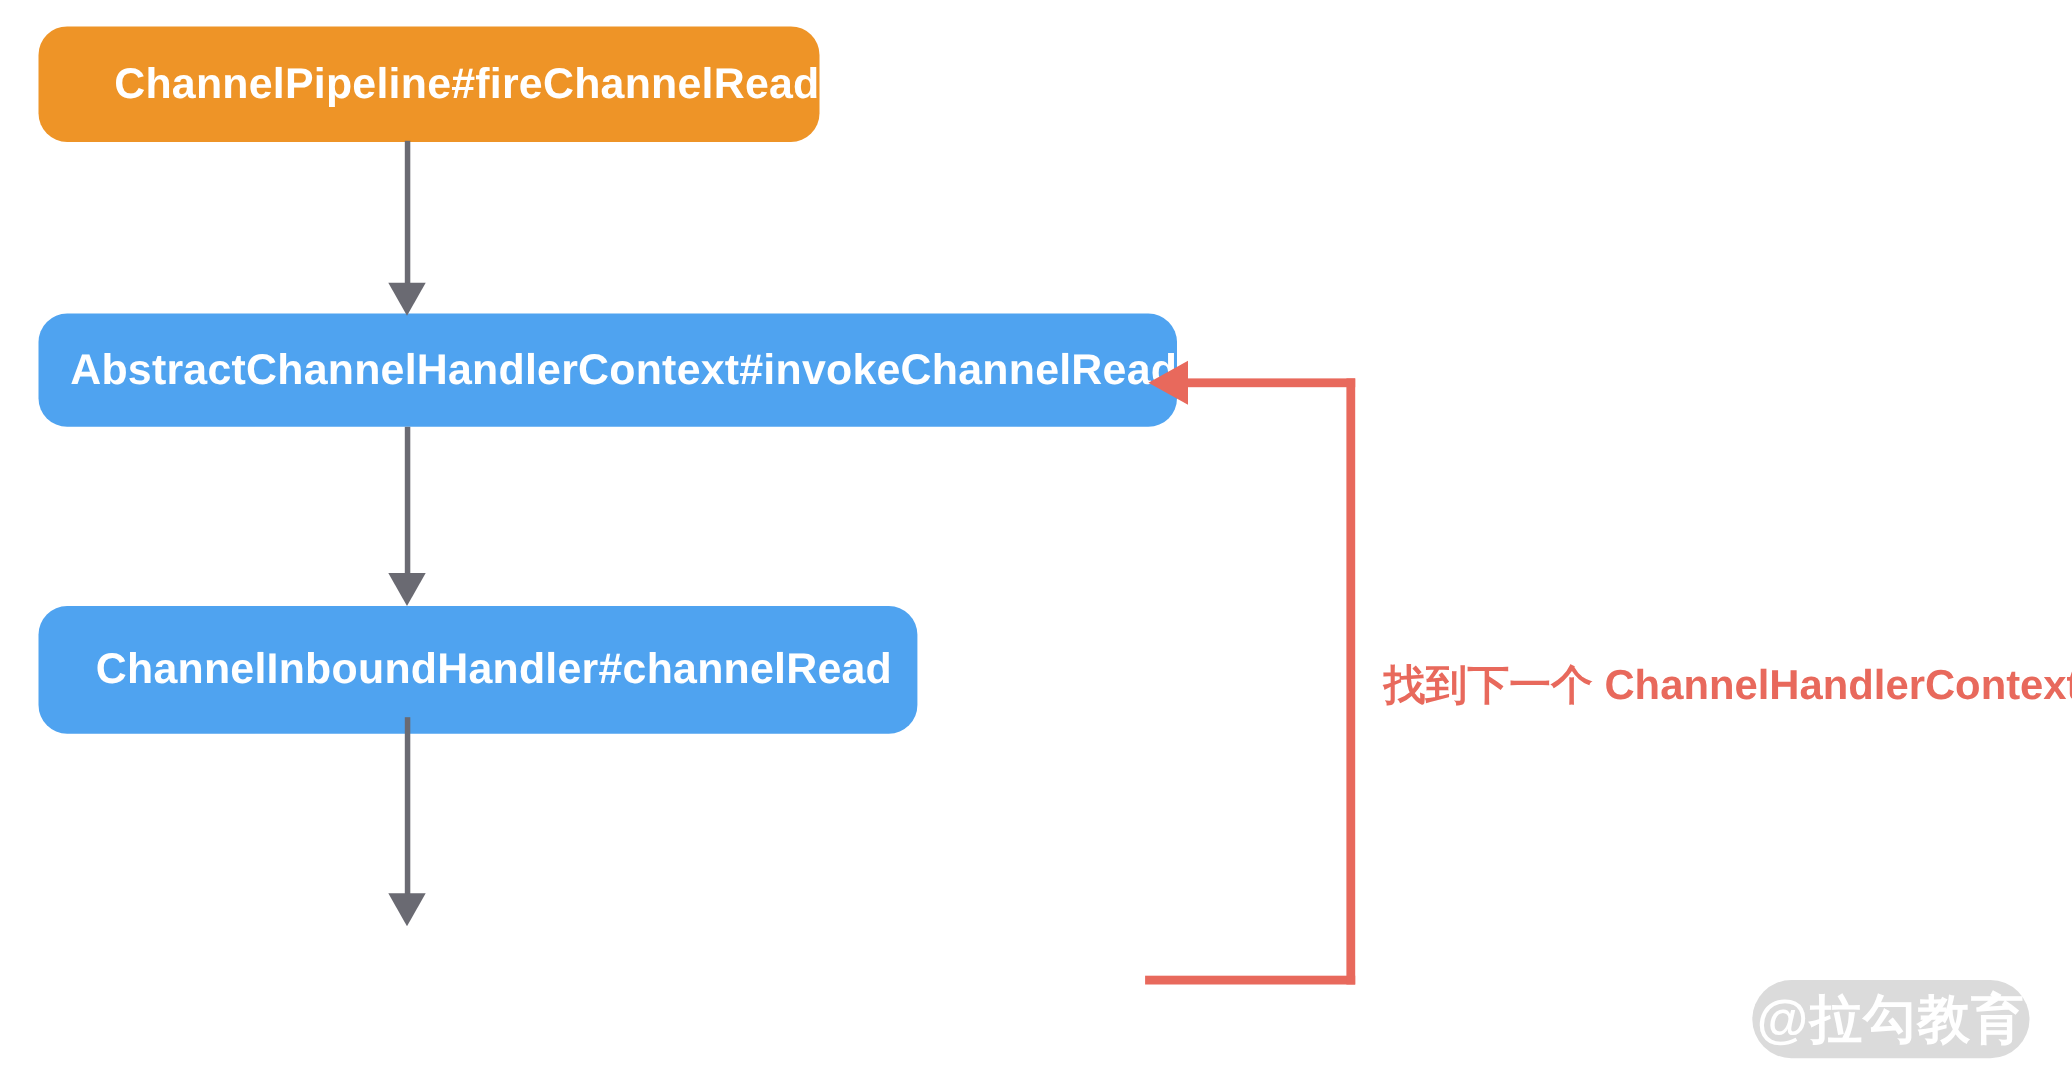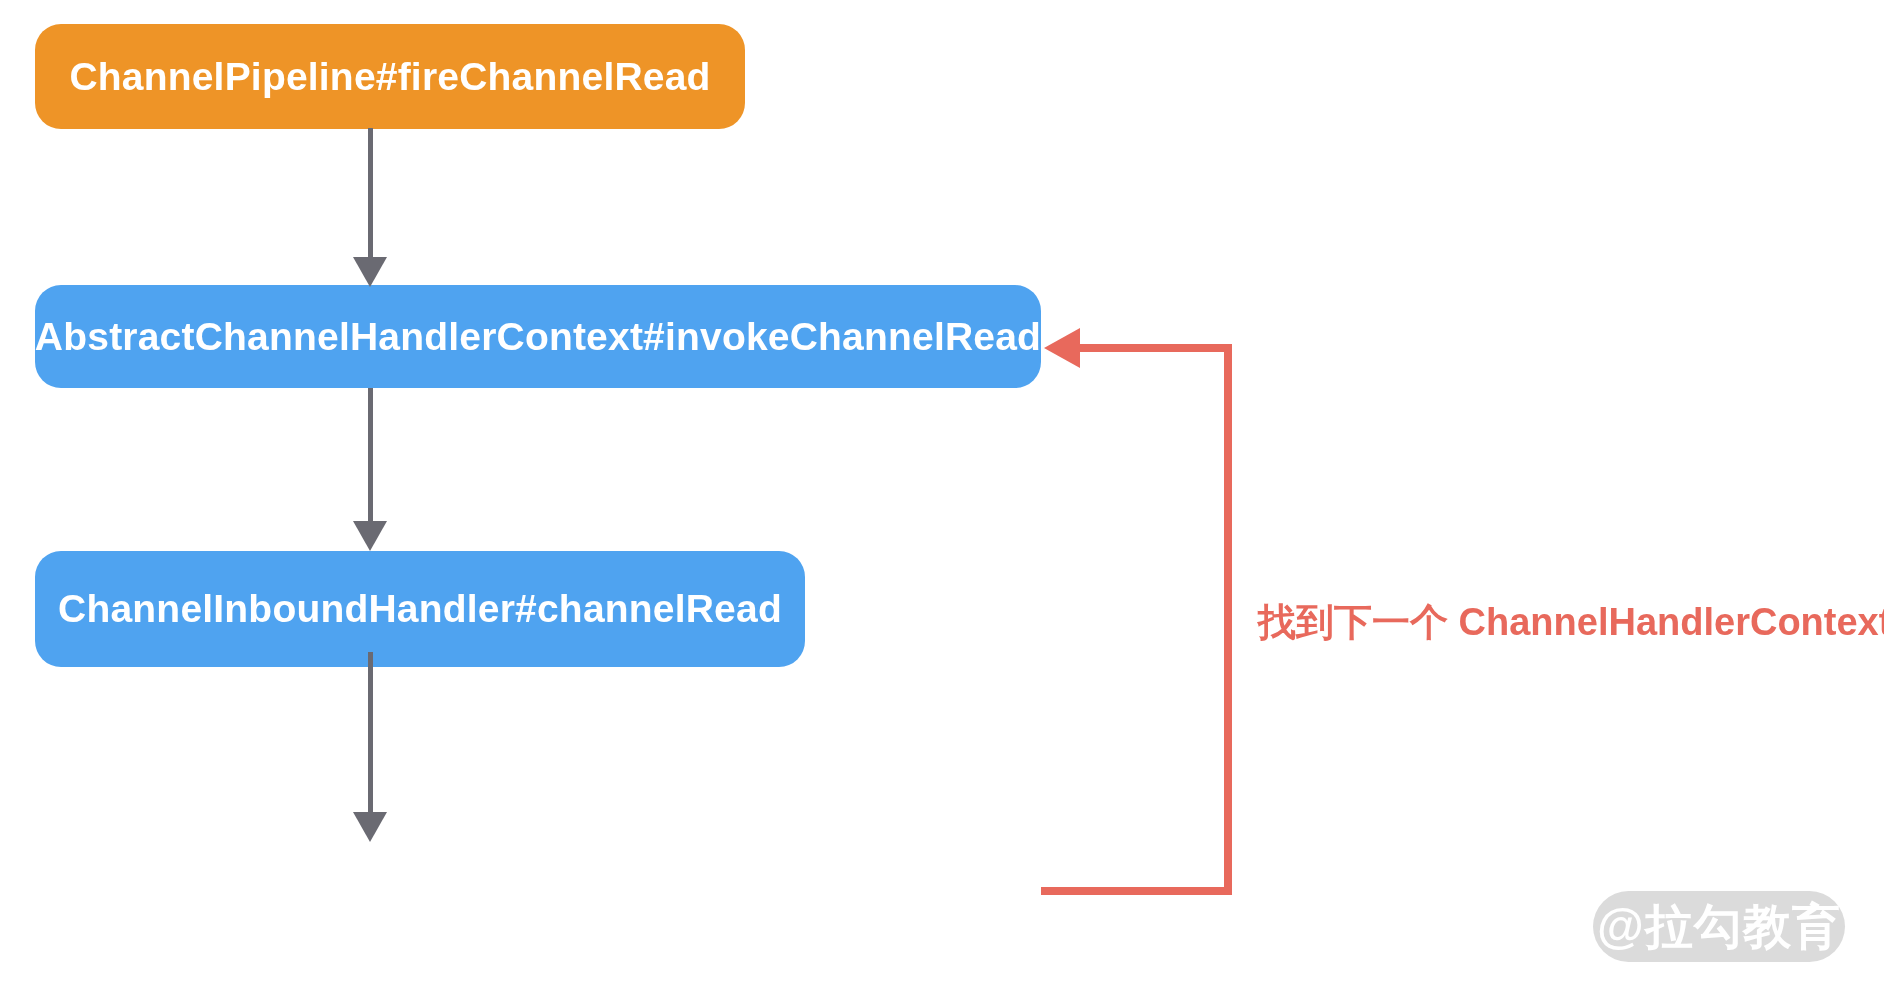--- a/index.html
+++ b/index.html
@@ -20,22 +20,22 @@
     border-radius: 26px;
     color: #ffffff;
     font-size: 39px;
     font-weight: 700;
     letter-spacing: 0.2px;
     display: flex;
     align-items: center;
     justify-content: center;
     white-space: nowrap;
   }
-  .node.orange { background: #EE9427; }
-  .node.blue   { background: #4FA3F0; }
+  .node.orange { background: #EE9427; justify-content: flex-end; }
+  .node.blue   { background: #4FA3F0; padding-left: 29px; }
 
   #node-fire    { left: 35px;  top: 24px;  width: 710px;  height: 105px; }
   #node-invoke  { left: 35px;  top: 285px; width: 1006px; height: 103px; }
   #node-read    { left: 35px;  top: 551px; width: 770px;  height: 116px; }
   #node-find    { left: 35px;  top: 842px; width: 1006px; height: 105px; }
 
   
   .varrow-line {
     position: absolute;
     width: 5px;

